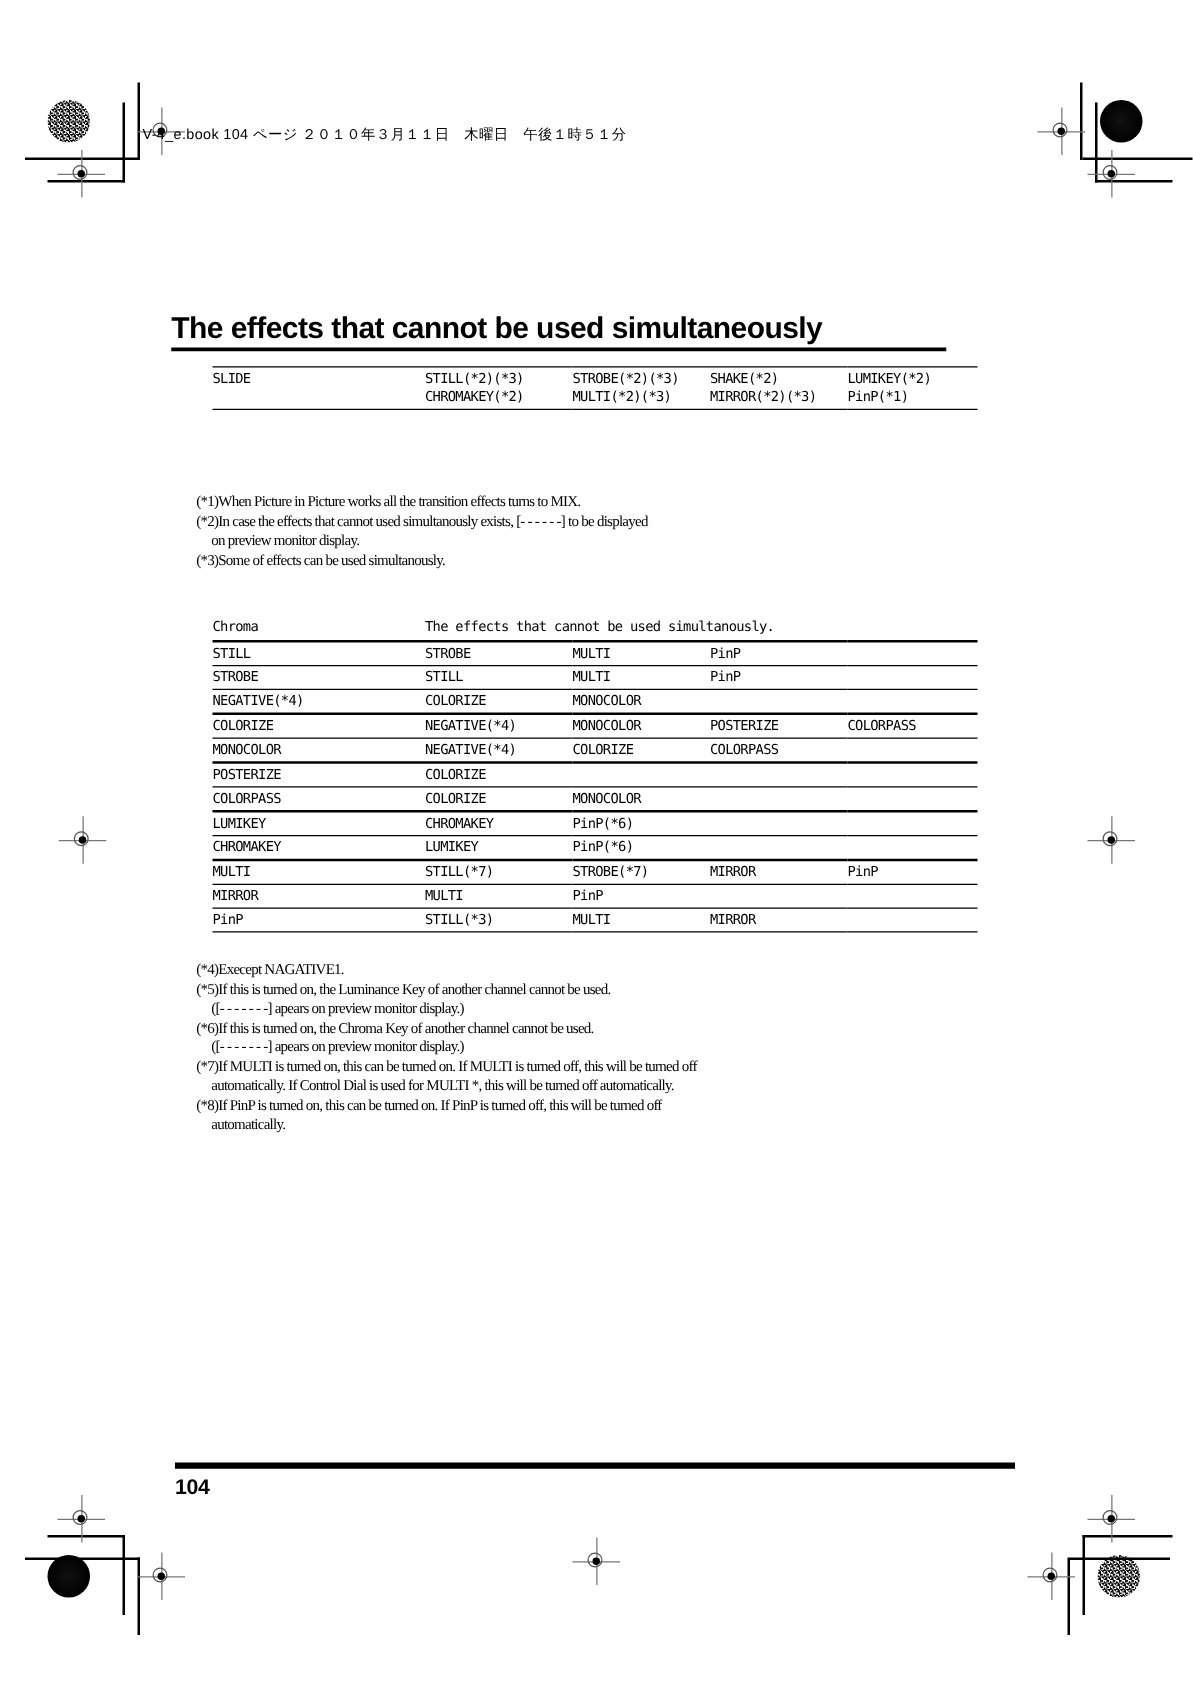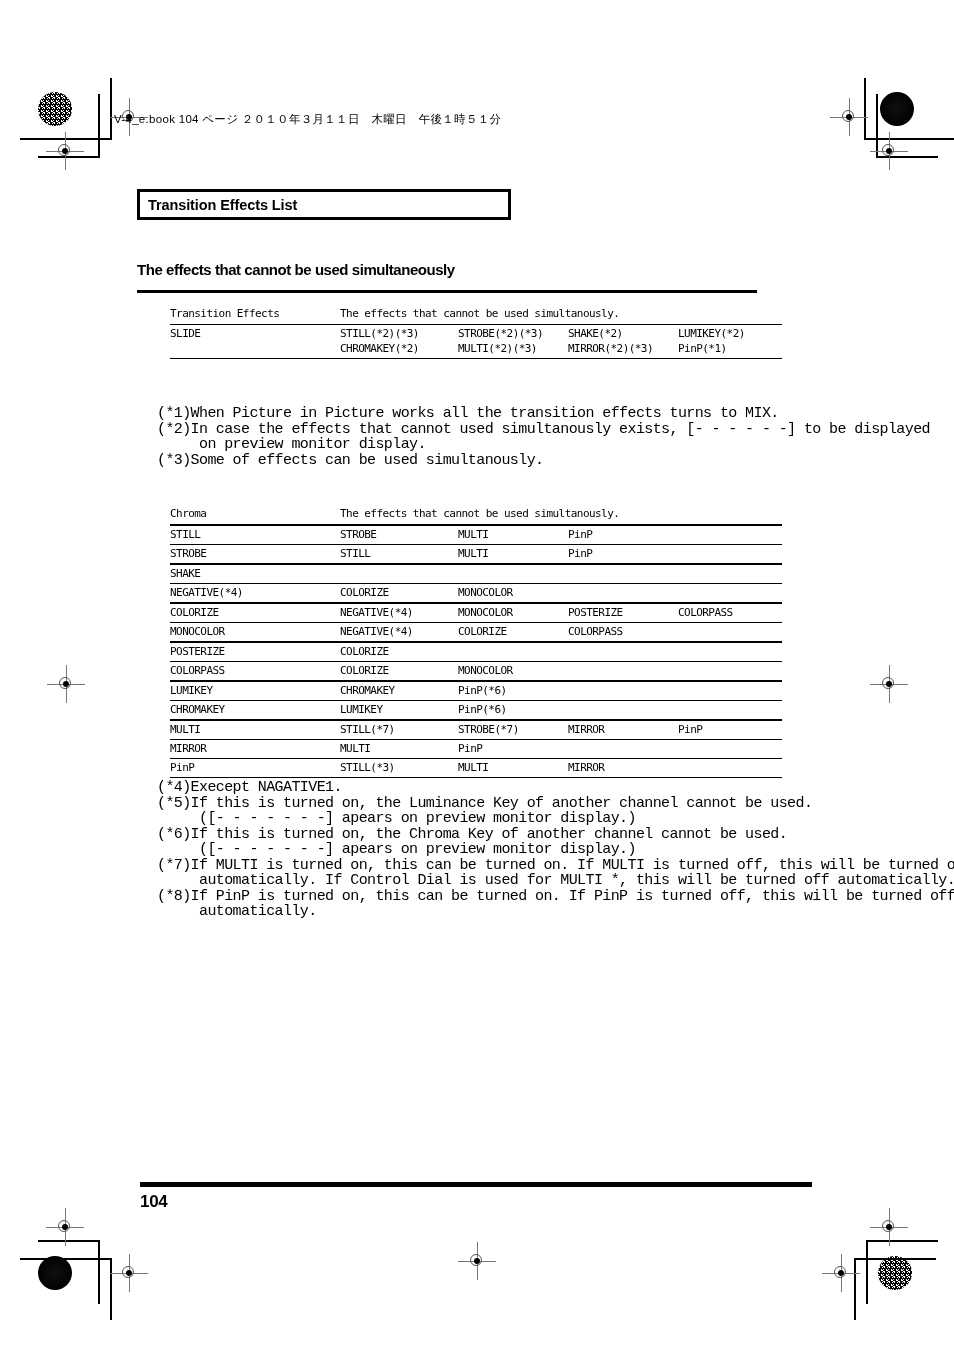--- a/index.html
+++ b/index.html
@@ -66,21 +66,21 @@
     background: radial-gradient(circle at 50% 50%, #111 0%, #000 70%);
   }
   .corner-rule {
     position: absolute;
     background: #000;
   }
 
   
   .page {
     position: absolute;
-    left: 0; top: 16px;
+    left: 0; top: 4px;
     width: 954px; height: 1181px;
   }
 
   .bookinfo {
     position: absolute;
     left: 114px;
     top: 96px;
     font-size: 11.5px;
     letter-spacing: 0.3px;
     white-space: nowrap;
@@ -103,21 +103,21 @@
     font-size: 14.5px;
     font-weight: bold;
     letter-spacing: -0.1px;
   }
 
   h1.page-title {
     position: absolute;
     left: 137px;
     top: 245px;
     margin: 0;
-    font-size: 15px;
+    font-size: 24px;
     font-weight: bold;
     letter-spacing: -0.45px;
     white-space: nowrap;
   }
   .title-rule {
     position: absolute;
     left: 137px;
     top: 274px;
     width: 620px;
     height: 3px;
@@ -153,22 +153,22 @@
   .c1 { width: 118px; }
   .c2 { width: 110px; }
   .c3 { width: 110px; }
   .c4 { width: 104px; }
 
   .sub { line-height: 15px; }
 
   
   .notes {
     position: absolute;
-    font-family: Liberation Mono, monospace;
-    font-size: 15px;
+    font-family: Liberation Serif, serif;
+    font-size: 12px;
     letter-spacing: -0.6px;
     line-height: 15.5px;
     white-space: pre;
   }
   #notes1 { left: 157px; top: 390px; }
   #notes2 { left: 157px; top: 764px; }
 
   
   .footer-rule {
     position: absolute;
@@ -286,33 +286,26 @@
   </div>
   <div class="reg-target" style="position:absolute; left:464px; top:1232px;">
     <div class="h"></div>
       <div class="v"></div>
       <div class="ring"></div>
       <div class="dot"></div>
   </div>
 
   <div class="bookinfo">V-4_e.book  104 ページ  ２０１０年３月１１日　木曜日　午後１時５１分</div>
 
-  <div class="section-box">
-    <span>Transition Effects List</span>
-  </div>
 
   <h1 class="page-title">The effects that cannot be used simultaneously</h1>
   <div class="title-rule"></div>
 
   <table class="tbl" id="table1">
     <tbody>
-      <tr class="hdr">
-        <td class="c0">Transition Effects</td>
-        <td class="c1" colspan="4">The effects that cannot be used simultanously.</td>
-      </tr>
       <tr class="thin last-thin">
         <td class="c0">SLIDE</td>
         <td class="c1">
           <div class="sub">STILL(*2)(*3)</div>
           <div class="sub">CHROMAKEY(*2)</div>
         </td>
         <td class="c2">
           <div class="sub">STROBE(*2)(*3)</div>
           <div class="sub">MULTI(*2)(*3)</div>
         </td>
@@ -346,27 +339,20 @@
         <td class="c3">PinP</td>
         <td class="c4"></td>
       </tr>
       <tr class="thin">
         <td class="c0">STROBE</td>
         <td class="c1">STILL</td>
         <td class="c2">MULTI</td>
         <td class="c3">PinP</td>
         <td class="c4"></td>
       </tr>
-      <tr class="thick">
-        <td class="c0">SHAKE</td>
-        <td class="c1"></td>
-        <td class="c2"></td>
-        <td class="c3"></td>
-        <td class="c4"></td>
-      </tr>
       <tr class="thin">
         <td class="c0">NEGATIVE(*4)</td>
         <td class="c1">COLORIZE</td>
         <td class="c2">MONOCOLOR</td>
         <td class="c3"></td>
         <td class="c4"></td>
       </tr>
       <tr class="thick">
         <td class="c0">COLORIZE</td>
         <td class="c1">NEGATIVE(*4)</td>

